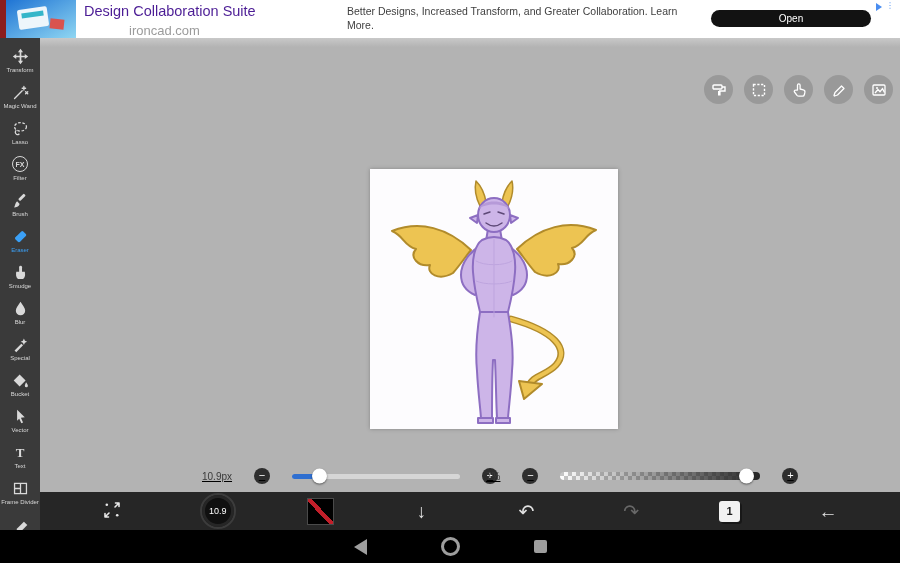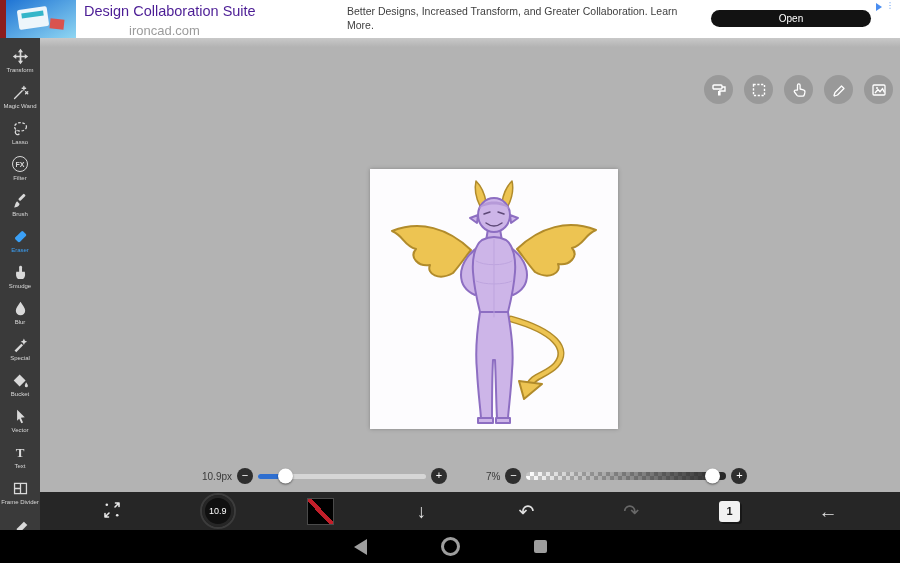--- a/index.html
+++ b/index.html
@@ -32,21 +32,21 @@
   .t-letter{font-size:13px;font-weight:bold;font-family:"Liberation Serif", serif;line-height:1;}
   
   .canvas-area{position:absolute;left:40px;top:38px;width:860px;height:454px;
     background:linear-gradient(#c9c9c9, #b3b3b3 9px);}
   .canvas-paper{position:absolute;left:330px;top:131px;width:248px;height:260px;background:#fdfcfe;
     box-shadow:0 0 4px rgba(0,0,0,.25);}
   .canvas-tools{position:absolute;top:37px;right:7px;display:flex;gap:11px;}
   .cbtn{width:29px;height:29px;border-radius:50%;background:rgba(148,148,148,.85);
     display:flex;align-items:center;justify-content:center;cursor:pointer;}
   
-  .slider-group{position:absolute;display:flex;align-items:center;gap:5px;height:16px;top:430px;}
+  .slider-group{position:absolute;display:flex;align-items:center;gap:22px;height:16px;top:430px;text-decoration:underline;}
   .sg-brush{left:162px;}
   .sg-opacity{left:446px;}
   .slabel{font-size:10px;color:#3a3a3a;}
   .sbtn{width:16px;height:16px;border-radius:50%;background:#2e2e2e;color:#fff;font-size:11px;line-height:15px;
     text-align:center;cursor:pointer;}
   .track{position:relative;height:5px;border-radius:3px;background:#d6d6d6;width:168px;cursor:pointer;}
   .track .fill{position:absolute;left:0;top:0;bottom:0;background:#2f6fd0;border-radius:3px;}
   .knob{position:absolute;top:50%;transform:translateY(-50%);width:15px;height:15px;background:#fff;border-radius:50%;
     box-shadow:0 1px 2px rgba(0,0,0,.5);cursor:pointer;}
   .track.checker{width:200px;height:8px;border-radius:4px;background-color:#fff;

